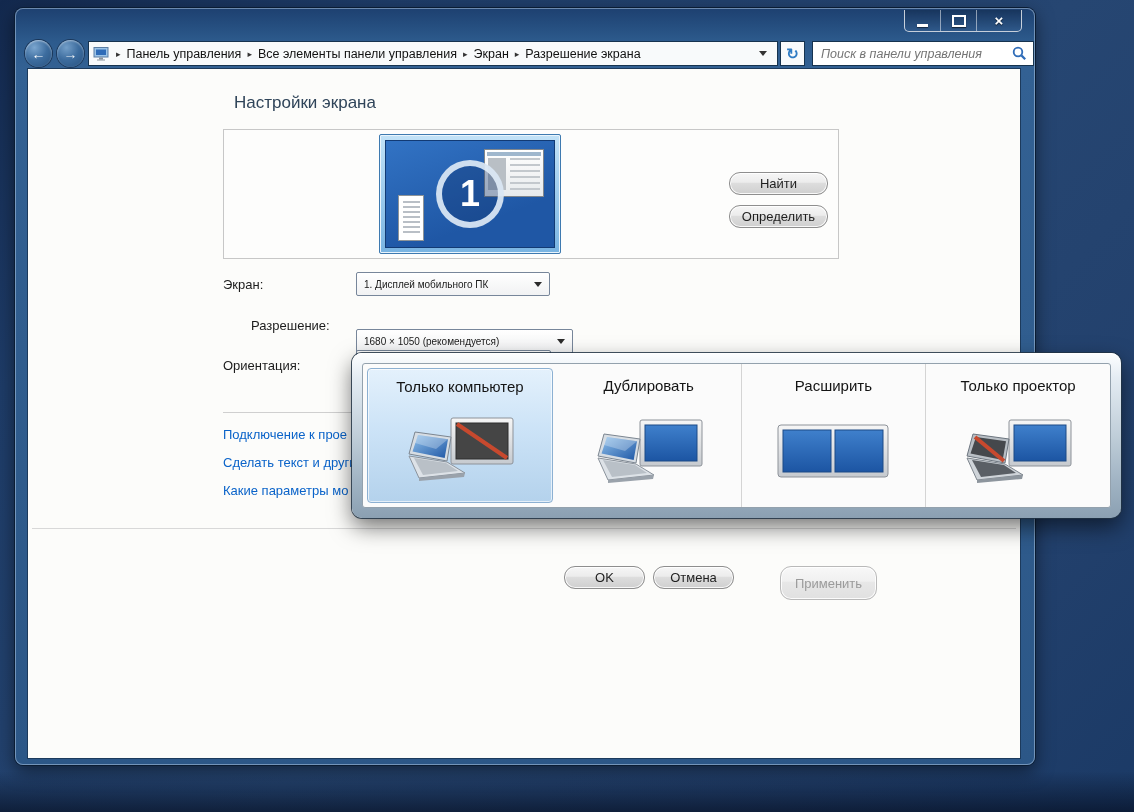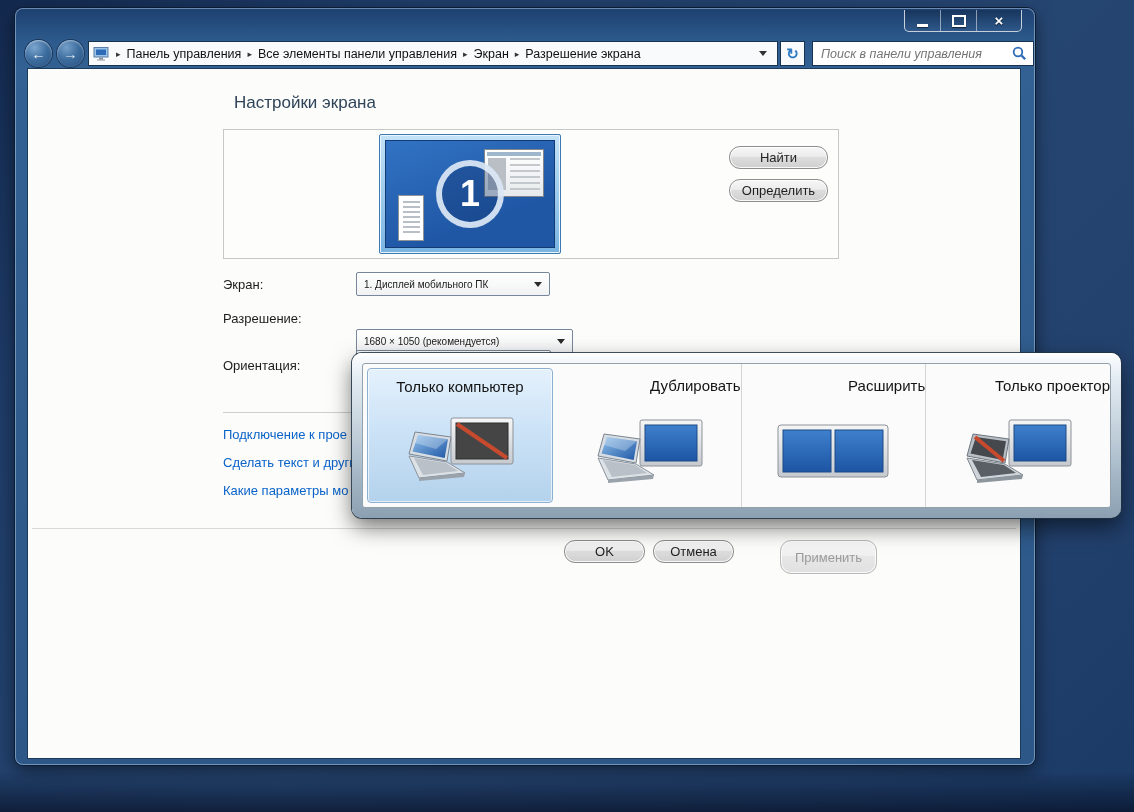--- a/index.html
+++ b/index.html
@@ -79,21 +79,21 @@
     background:repeating-linear-gradient(180deg,#c3c8cd 0 2px, transparent 2px 6px);}
   .thumb-win .bar{position:absolute;left:2px;top:2px;right:2px;height:4px;background:#9fb7cd;}
   .thumb-doc{position:absolute;left:12px;bottom:6px;width:24px;height:44px;background:#fff;border:1px solid #8e9498;}
   .thumb-doc .lines{position:absolute;left:4px;top:5px;right:3px;bottom:5px;
     background:repeating-linear-gradient(180deg,#b9bfc6 0 2px, transparent 2px 5px);}
   
   .btn{
     position:absolute;display:flex;align-items:center;justify-content:center;
     font-size:13px;color:#1f1f1f;border:1px solid #8e8e8e;border-radius:11px;
     background:linear-gradient(180deg,#f6f6f6 0%,#ececec 45%,#dedede 46%,#cfcfcf 100%);
-    box-shadow:inset 0 0 0 1px rgba(255,255,255,.85);box-sizing:border-box;
+    box-shadow:inset 0 0 0 1px rgba(255,255,255,.85);box-sizing:border-box;margin-top:26px;
   }
   .btn.disabled{color:#9b9b9b;border-color:#b9b9b9;
     background:linear-gradient(180deg,#f8f8f8 0%,#f0f0f0 45%,#e8e8e8 46%,#e0e0e0 100%);}
   
   .flabel{position:absolute;left:195px;font-size:13px;color:#1c1c1c;}
   .combo{
     position:absolute;left:328px;display:flex;align-items:center;box-sizing:border-box;
     background:linear-gradient(180deg,#ffffff,#f1f2f3);border:1px solid #77869a;border-radius:2px;
     font-size:10px;color:#1a1a1a;padding:0 7px;gap:8px;
   }
@@ -102,21 +102,21 @@
   .lnk{position:absolute;left:195px;font-size:13px;color:#0a63c9;white-space:nowrap;}
   
   .overlay{
     position:absolute;left:352px;top:353px;width:769px;height:165px;z-index:50;border-radius:10px;
     background:linear-gradient(180deg,#fdfeff 0%, #e4ecf3 15%, #c0ced9 50%, #a0b3c3 78%, #8ba0b2 100%);
     box-shadow:0 0 0 1px rgba(33,50,68,.85), inset 0 1px 0 #fff, 0 9px 22px rgba(0,0,0,.55);
     box-sizing:border-box;padding:10px;
   }
   .ov-inner{height:100%;background:#fbfbfb;border:1px solid #93a1ad;border-radius:3px;display:flex;box-sizing:border-box;}
   .ov-cell{flex:1;display:flex;flex-direction:column;align-items:center;padding-top:13px;box-sizing:border-box;}
-  .ov-cell + .ov-cell{border-left:1px solid #d4d4d4;align-items:flex-end;}
+  .ov-cell + .ov-cell{border-left:1px solid #d4d4d4;}
   .ov-cell.sel{
     margin:4px;padding-top:9px;border:1px solid #8cb0d2;border-radius:4px;
     background:linear-gradient(180deg,#e4f1fc 0%, #cce3f7 45%, #b4d2ec 100%);
     box-shadow:inset 0 0 0 1px rgba(255,255,255,.65);
   }
   .ov-cell.sel + .ov-cell{border-left:none;}
   .ov-label{font-size:15px;color:#141414;white-space:nowrap;}
   .ov-iconbox{flex:1;width:100%;display:flex;align-items:center;justify-content:center;}
   .combo-icon{position:relative;width:108px;height:64px;}
   .combo-icon .m{position:absolute;right:0;top:0;}
@@ -226,21 +226,21 @@
         <span>Определить</span>
       </div>
     </div>
 
     <div class="flabel" style="top:208px;">Экран:</div>
     <div class="combo" style="top:203px;width:194px;height:24px;">
       <span>1. Дисплей мобильного ПК</span>
       <span class="arr"></span>
     </div>
 
-    <div class="flabel" style="top:242px;">Разрешение:</div>
+    <div class="flabel" style="top:249px;margin-left:28px;">Разрешение:</div>
     <div class="combo" style="top:260px;width:217px;height:25px;">
       <span>1680 × 1050 (рекомендуется)</span>
       <span class="arr"></span>
     </div>
 
     <div class="flabel" style="top:289px;">Ориентация:</div>
     <div class="combo" style="top:281px;width:195px;height:24px;">
       <span></span>
       <span class="arr"></span>
     </div>

